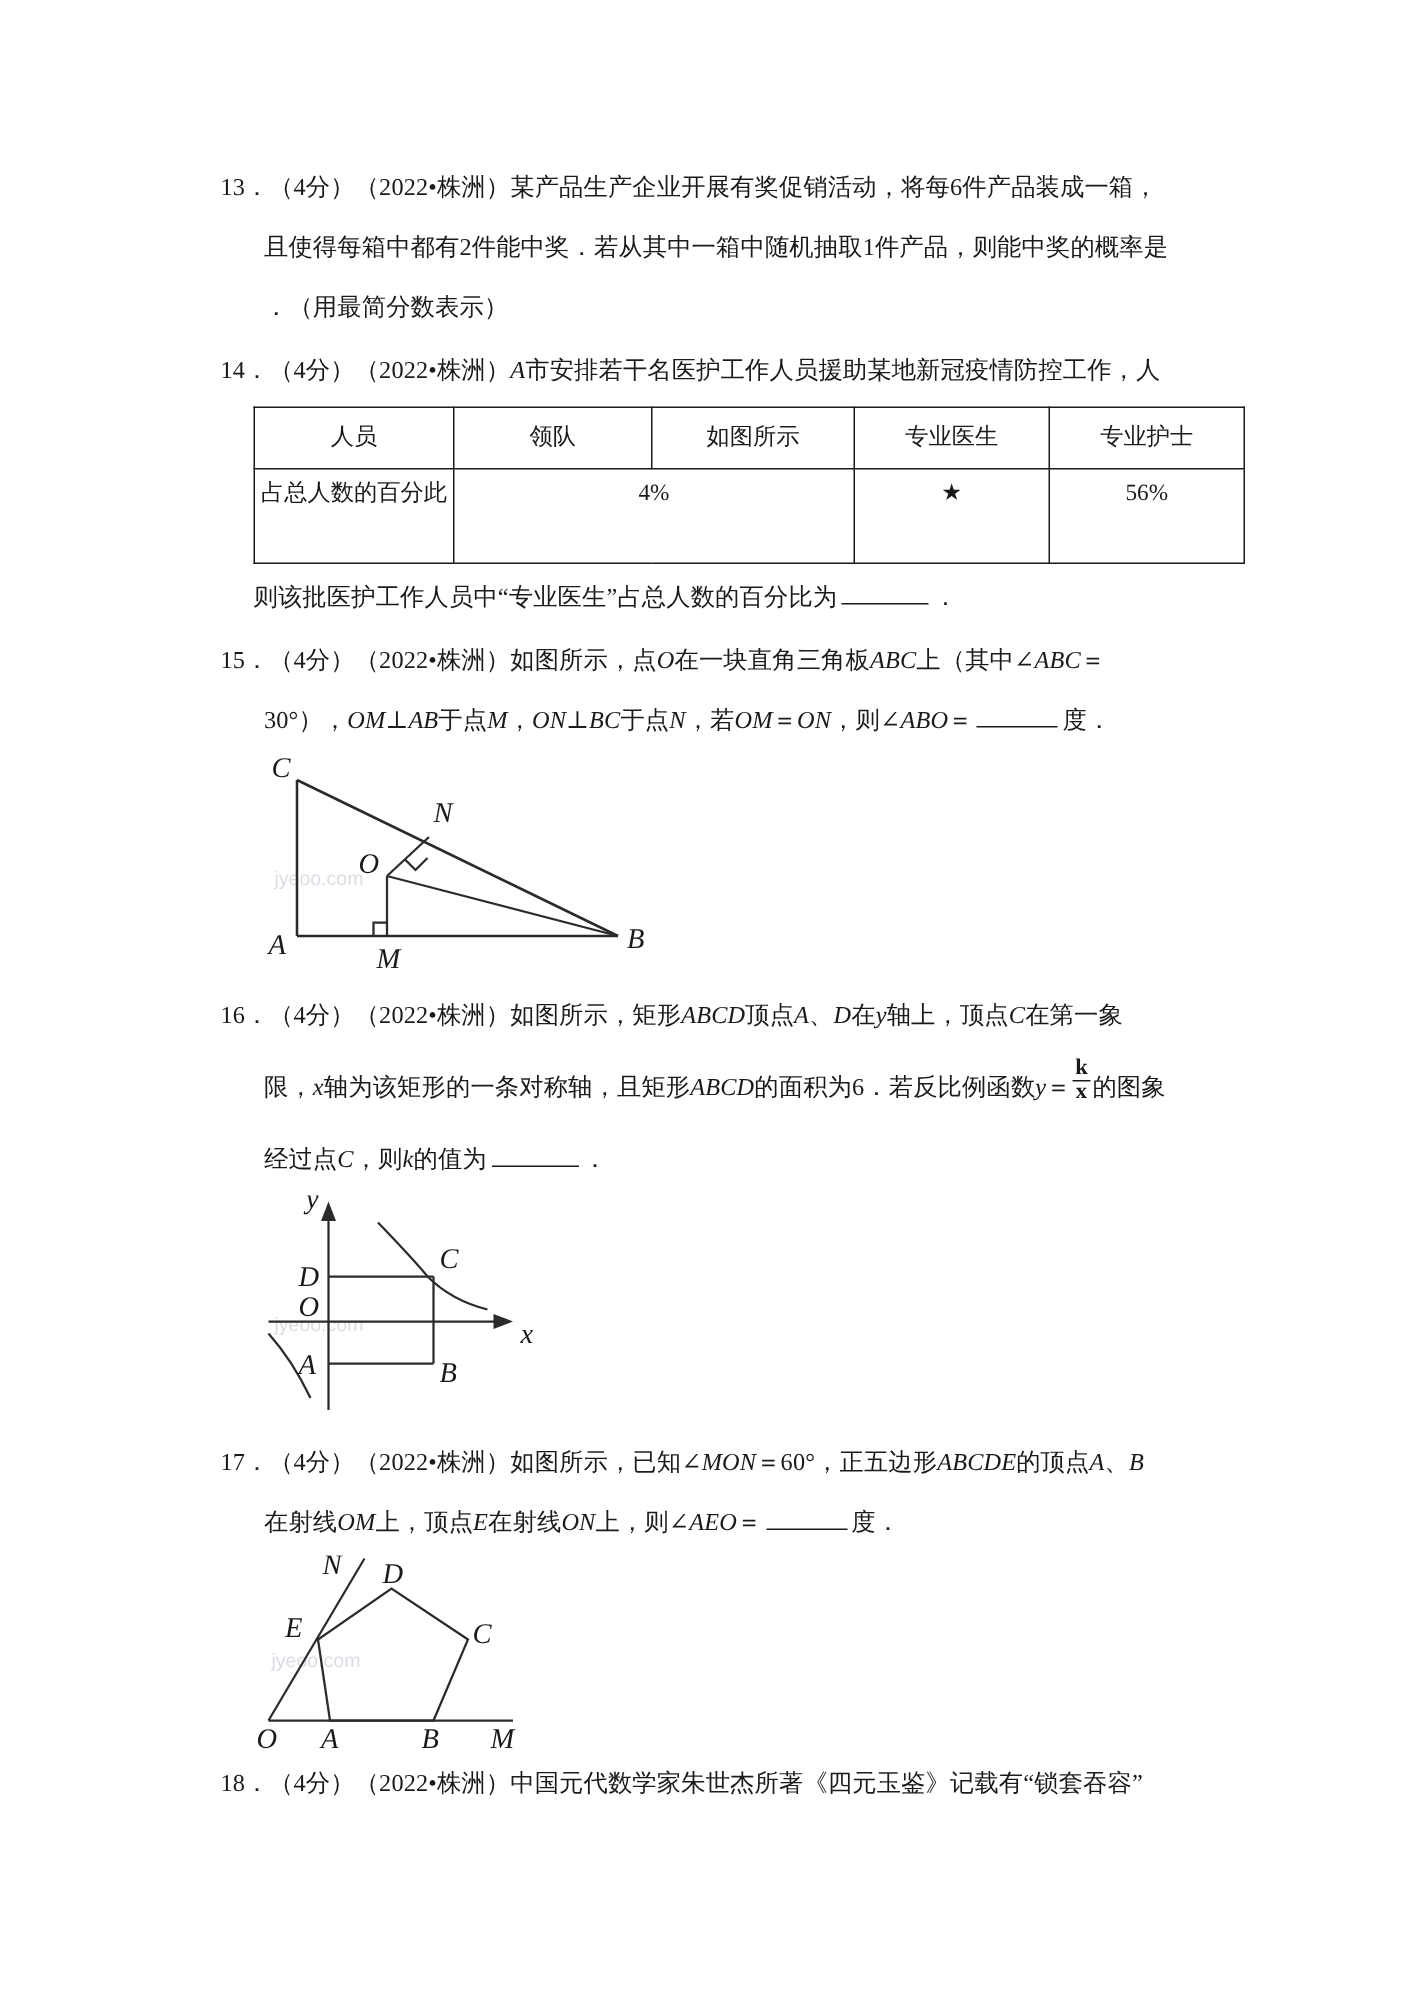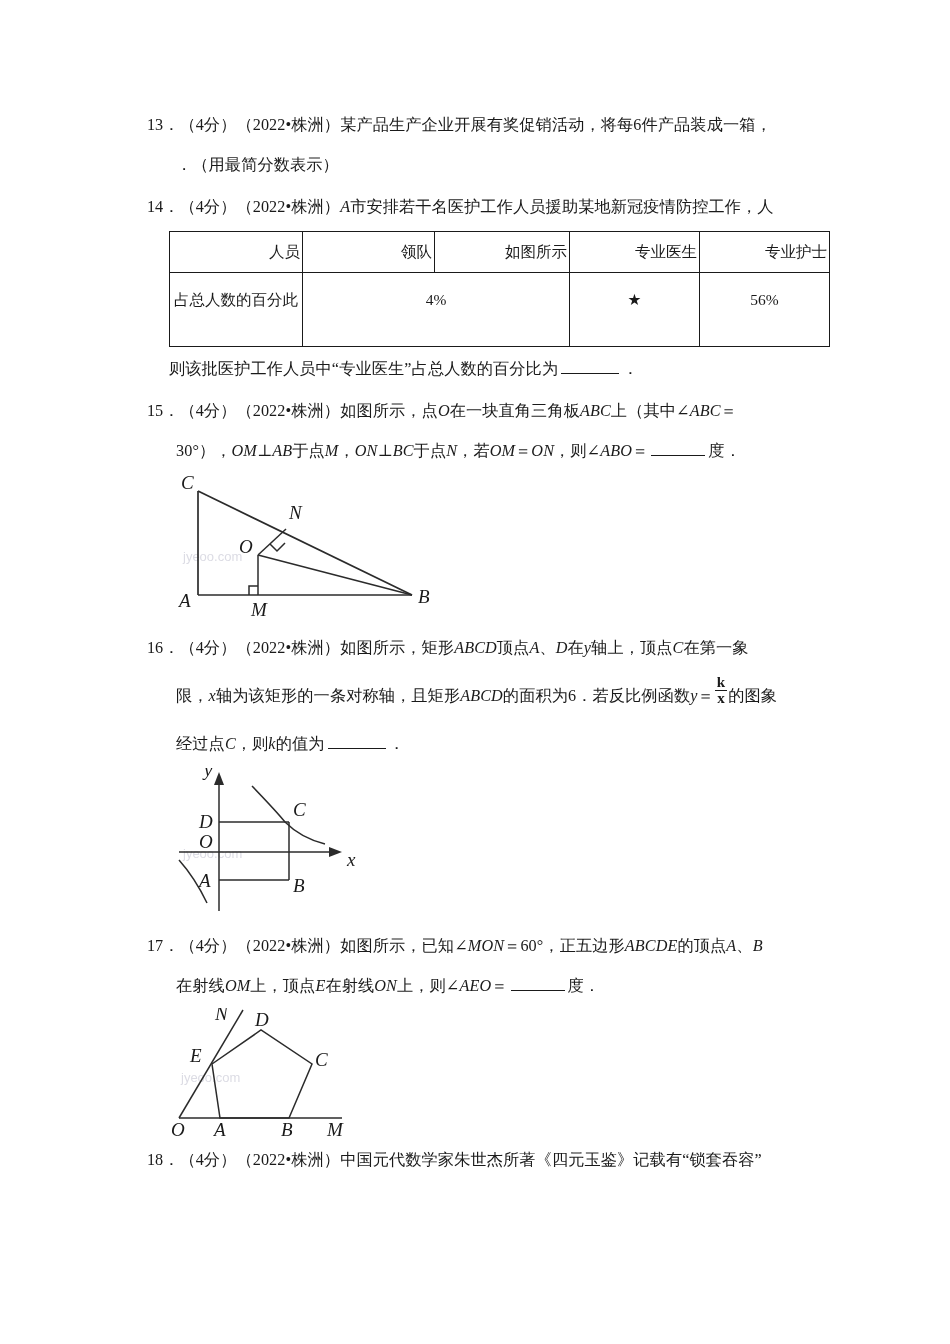--- a/index.html
+++ b/index.html
@@ -94,22 +94,22 @@
     table-layout: fixed;
   }
   table.stat td {
     border: 1.3px solid #1a1a1a;
     text-align: center;
     font-size: 15.5px;
     padding: 5px 2px;
     line-height: 22px;
     font-family: "Liberation Serif", serif;
   }
-  table.stat tr.head td { height: 30px; text-align: right; }
-  table.stat tr.body td { height: 52px; vertical-align: top; padding-top: 16px;}
+  table.stat tr.head td { height: 30px; }
+  table.stat tr.body td { height: 52px; vertical-align: top; padding-top: 5px;}
   .star { font-size: 17px; }
 
   
   .fig {
     position: relative;
   }
   .fig svg { display: block; }
   .lbl {
     font-family: "Liberation Serif", serif;
     font-style: italic;
@@ -133,20 +133,21 @@
   }
 </style>
 </head>
 <body>
 
 <div class="page">
  <div class="content">
 
   <div class="q">
     <div class="line"><span class="qnum">13．</span><span>（4分）</span><span>（2022•株洲）</span><span>某产品生产企业开展有奖促销活动，将每6件产品装成一箱，</span></div>
+    <div class="line indent"><span>且使得每箱中都有2件能中奖．若从其中一箱中随机抽取1件产品，则能中奖的概率是</span></div>
     <div class="line indent"><span>．（用最简分数表示）</span></div>
   </div>
 
   <div class="q">
     <div class="line"><span class="qnum">14．</span><span>（4分）</span><span>（2022•株洲）</span><span class="it">A</span><span>市安排若干名医护工作人员援助某地新冠疫情防控工作，人</span></div>
 
     <div class="tbl-wrap">
       <table class="stat">
         <tbody>
               <tr class="head">

